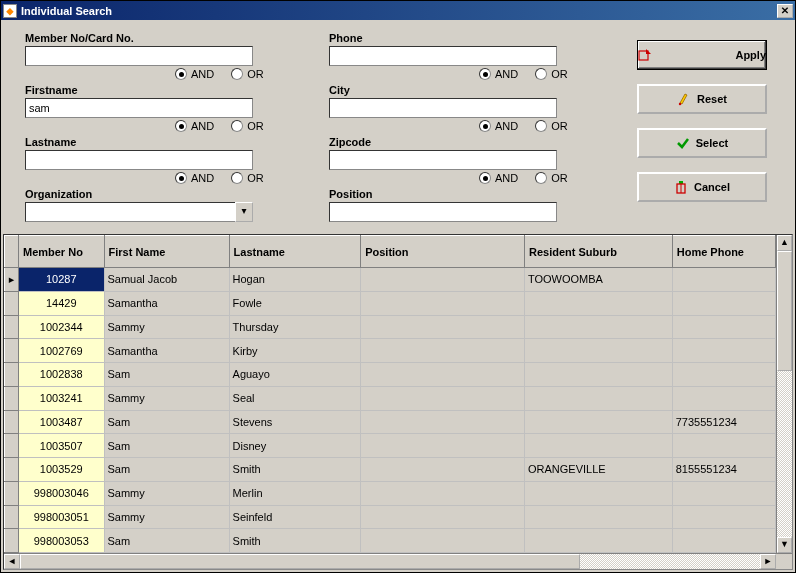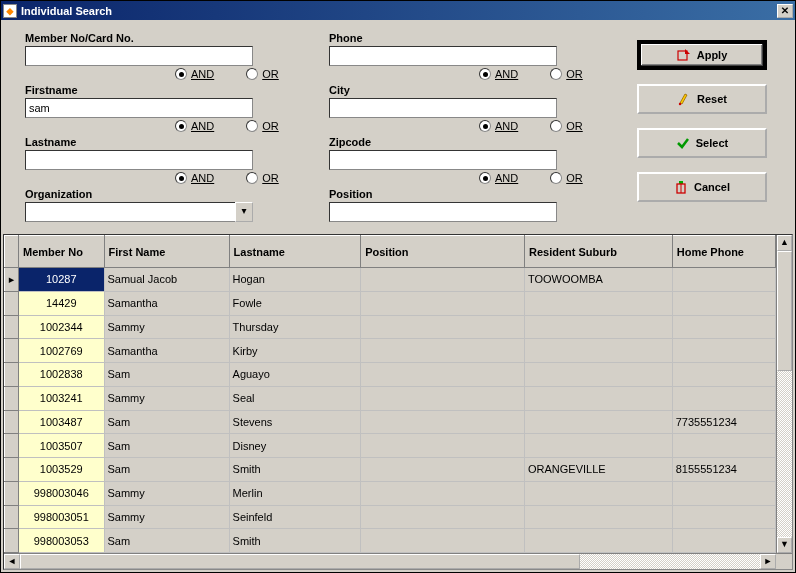--- a/index.html
+++ b/index.html
@@ -100,23 +100,22 @@
   width: 18px;
   border: 1px outset #fff;
   background: #d4d0c8;
   font-size: 10px;
   text-align: center;
   line-height: 16px;
   cursor: pointer;
 }
 .radios {
   display: flex;
-  gap: 32px;
+  gap: 17px;
   padding: 2px 0 4px 150px;
-  text-decoration: underline;
 }
 .radio-item { display: flex; align-items: center; gap: 4px; font-size: 11px; }
 .radio-dot {
   width: 12px;
   height: 12px;
   border-radius: 50%;
   border: 1px inset #888;
   background: #fff;
   display: inline-flex;
   align-items: center;
@@ -137,21 +136,21 @@
   display: flex;
   align-items: center;
   justify-content: center;
   gap: 6px;
   font-family: inherit;
   font-size: 11px;
   font-weight: bold;
   cursor: pointer;
   margin-bottom: 14px;
 }
-.btn.default { border: 4px solid #000000; box-shadow: inset -1px -1px #404040, inset 1px 1px #fff, inset -2px -2px #808080, inset 2px 2px #d4d0c8; }
+.btn.default { border: 1px solid #000000; box-shadow: inset -1px -1px #404040, inset 1px 1px #fff, inset -2px -2px #808080, inset 2px 2px #d4d0c8; justify-content: space-between; }
 .icon { width: 14px; height: 14px; display: inline-block; }
 .grid-container {
   border: 1px inset #888;
   margin: 0 2px 2px 2px;
   flex: 1;
   display: flex;
   flex-direction: column;
   background: #d4d0c8;
   overflow: hidden;
 }

